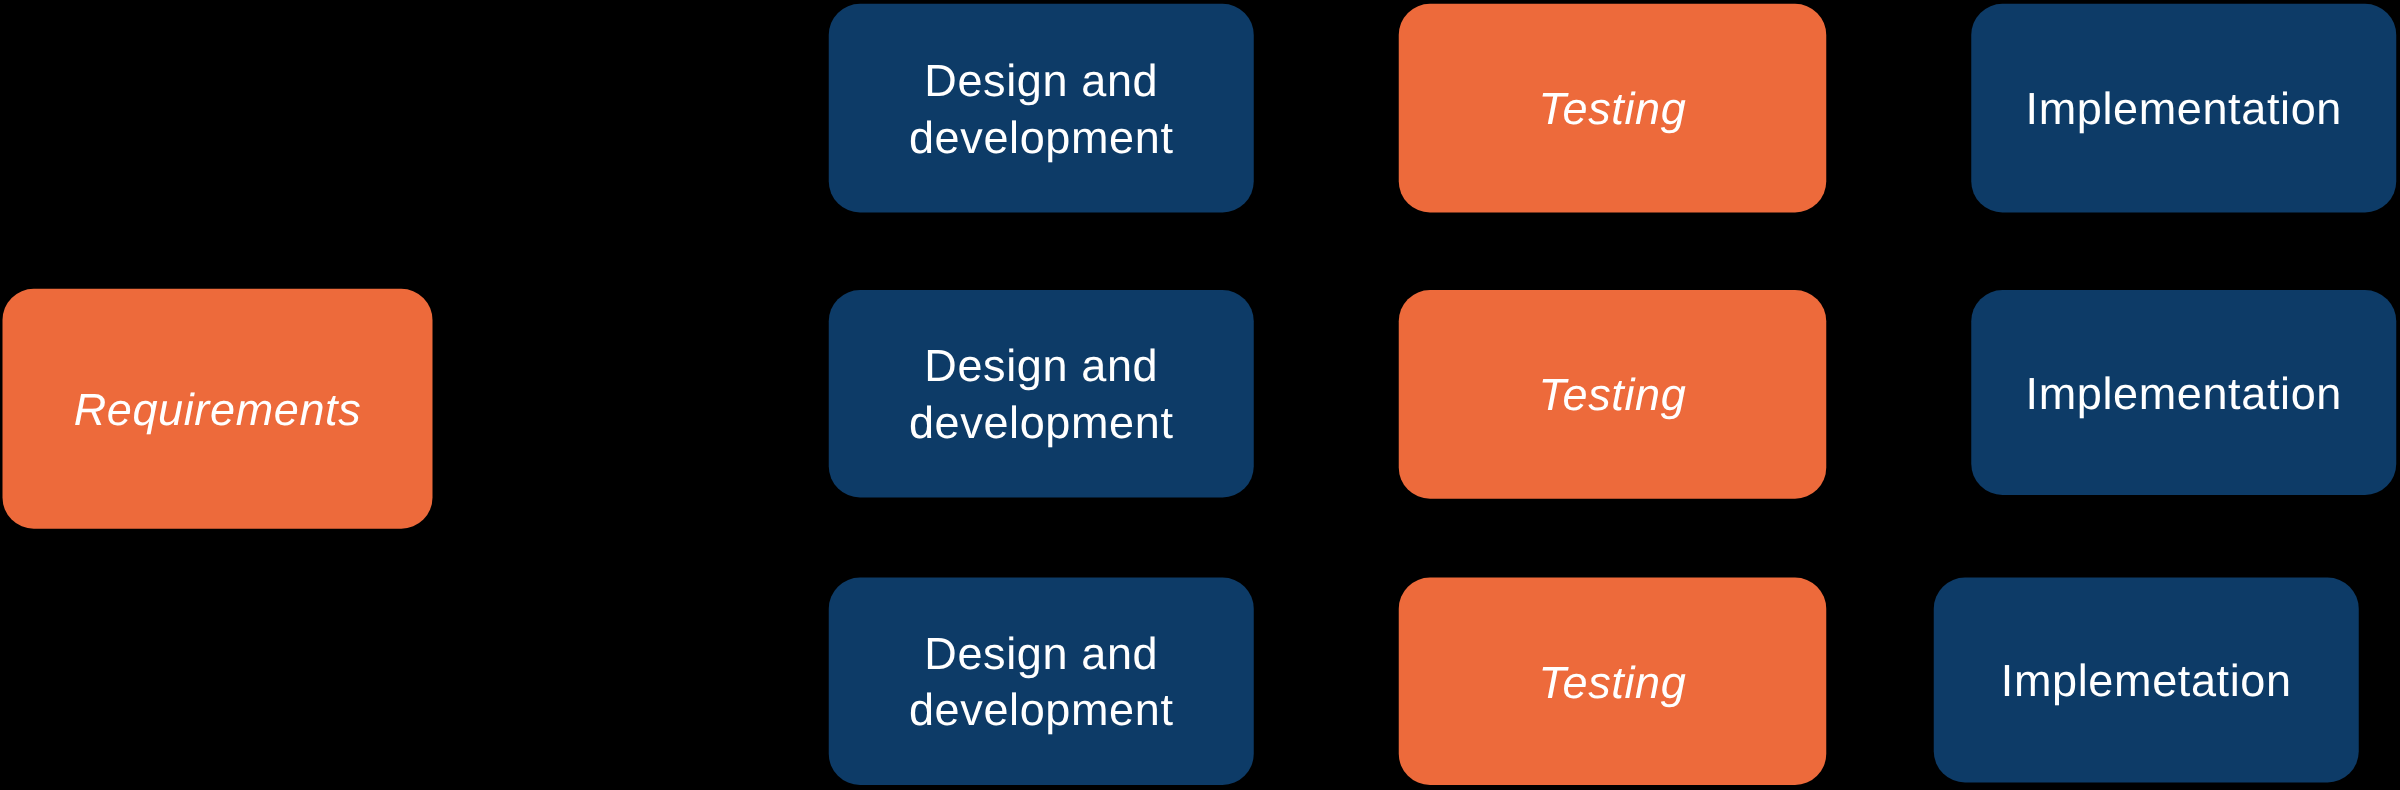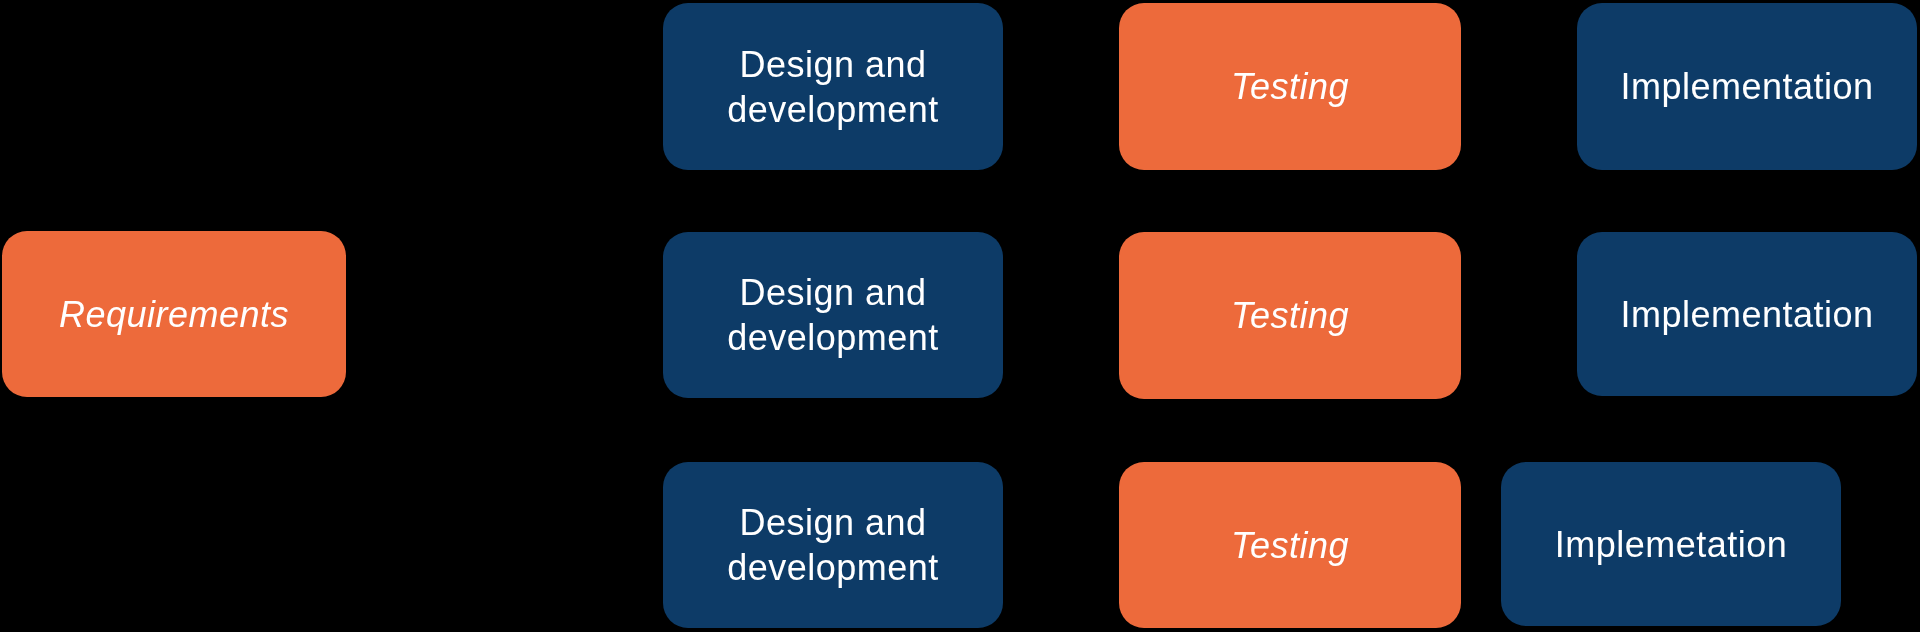--- a/index.html
+++ b/index.html
@@ -29,30 +29,30 @@
     letter-spacing: 0.5px;
   }
   .node.orange { background: var(--orange, #ED6A3B); font-style: italic; }
   .node.blue   { background: var(--blue, #0D3B67); }
 </style>
 </head>
 <body>
 
 <div class="canvas">
 
-  <div class="node orange" style="left:2px; top:231px; width:344px; height:166px;">Requirements</div>
+  <div class="node orange" style="left:2px; top:231px; width:344px; height:192px;">Requirements</div>
 
   <div class="node blue" style="left:663px; top:3px; width:340px; height:167px;">Design and
 development</div>
   <div class="node orange" style="left:1119px; top:3px; width:342px; height:167px;">Testing</div>
   <div class="node blue" style="left:1577px; top:3px; width:340px; height:167px;">Implementation</div>
 
   <div class="node blue" style="left:663px; top:232px; width:340px; height:166px;">Design and
 development</div>
   <div class="node orange" style="left:1119px; top:232px; width:342px; height:167px;">Testing</div>
   <div class="node blue" style="left:1577px; top:232px; width:340px; height:164px;">Implementation</div>
 
   <div class="node blue" style="left:663px; top:462px; width:340px; height:166px;">Design and
 development</div>
   <div class="node orange" style="left:1119px; top:462px; width:342px; height:166px;">Testing</div>
-  <div class="node blue" style="left:1501px; top:462px; width:340px; height:164px;">Implemetation</div>
+  <div class="node blue" style="left:1547px; top:462px; width:340px; height:164px;">Implemetation</div>
 
 </div>
 
 </body></html>

